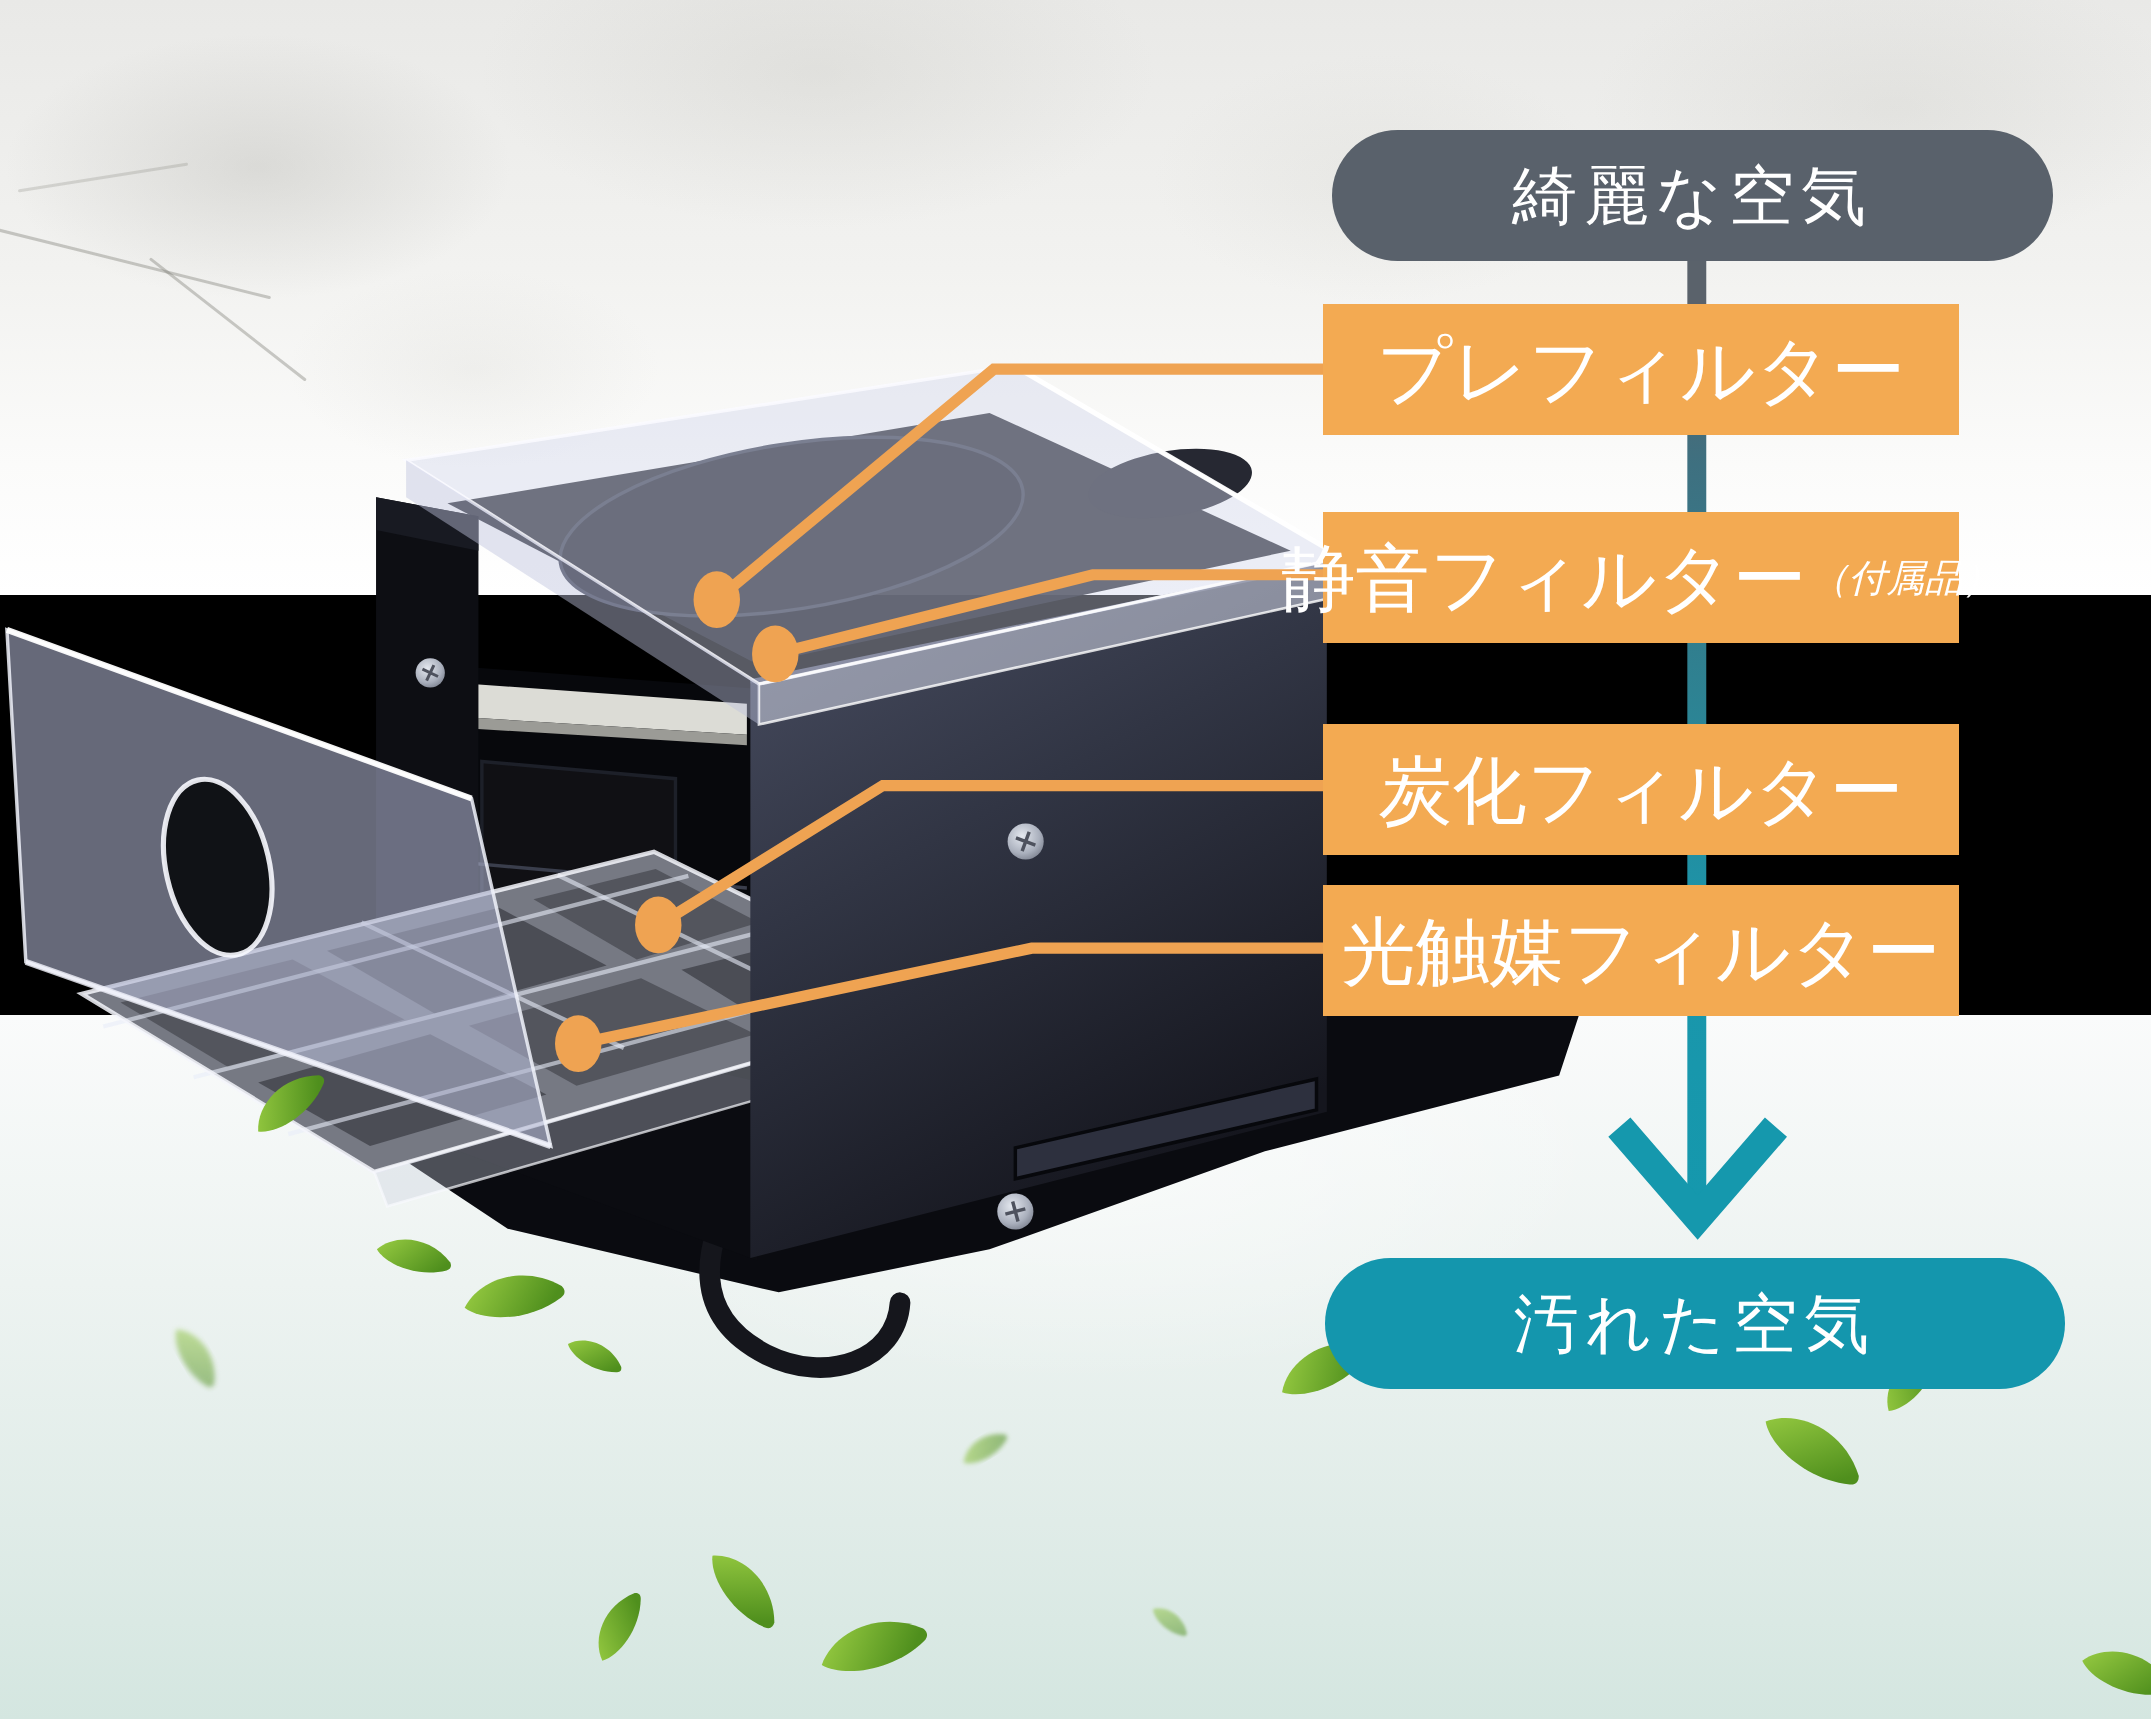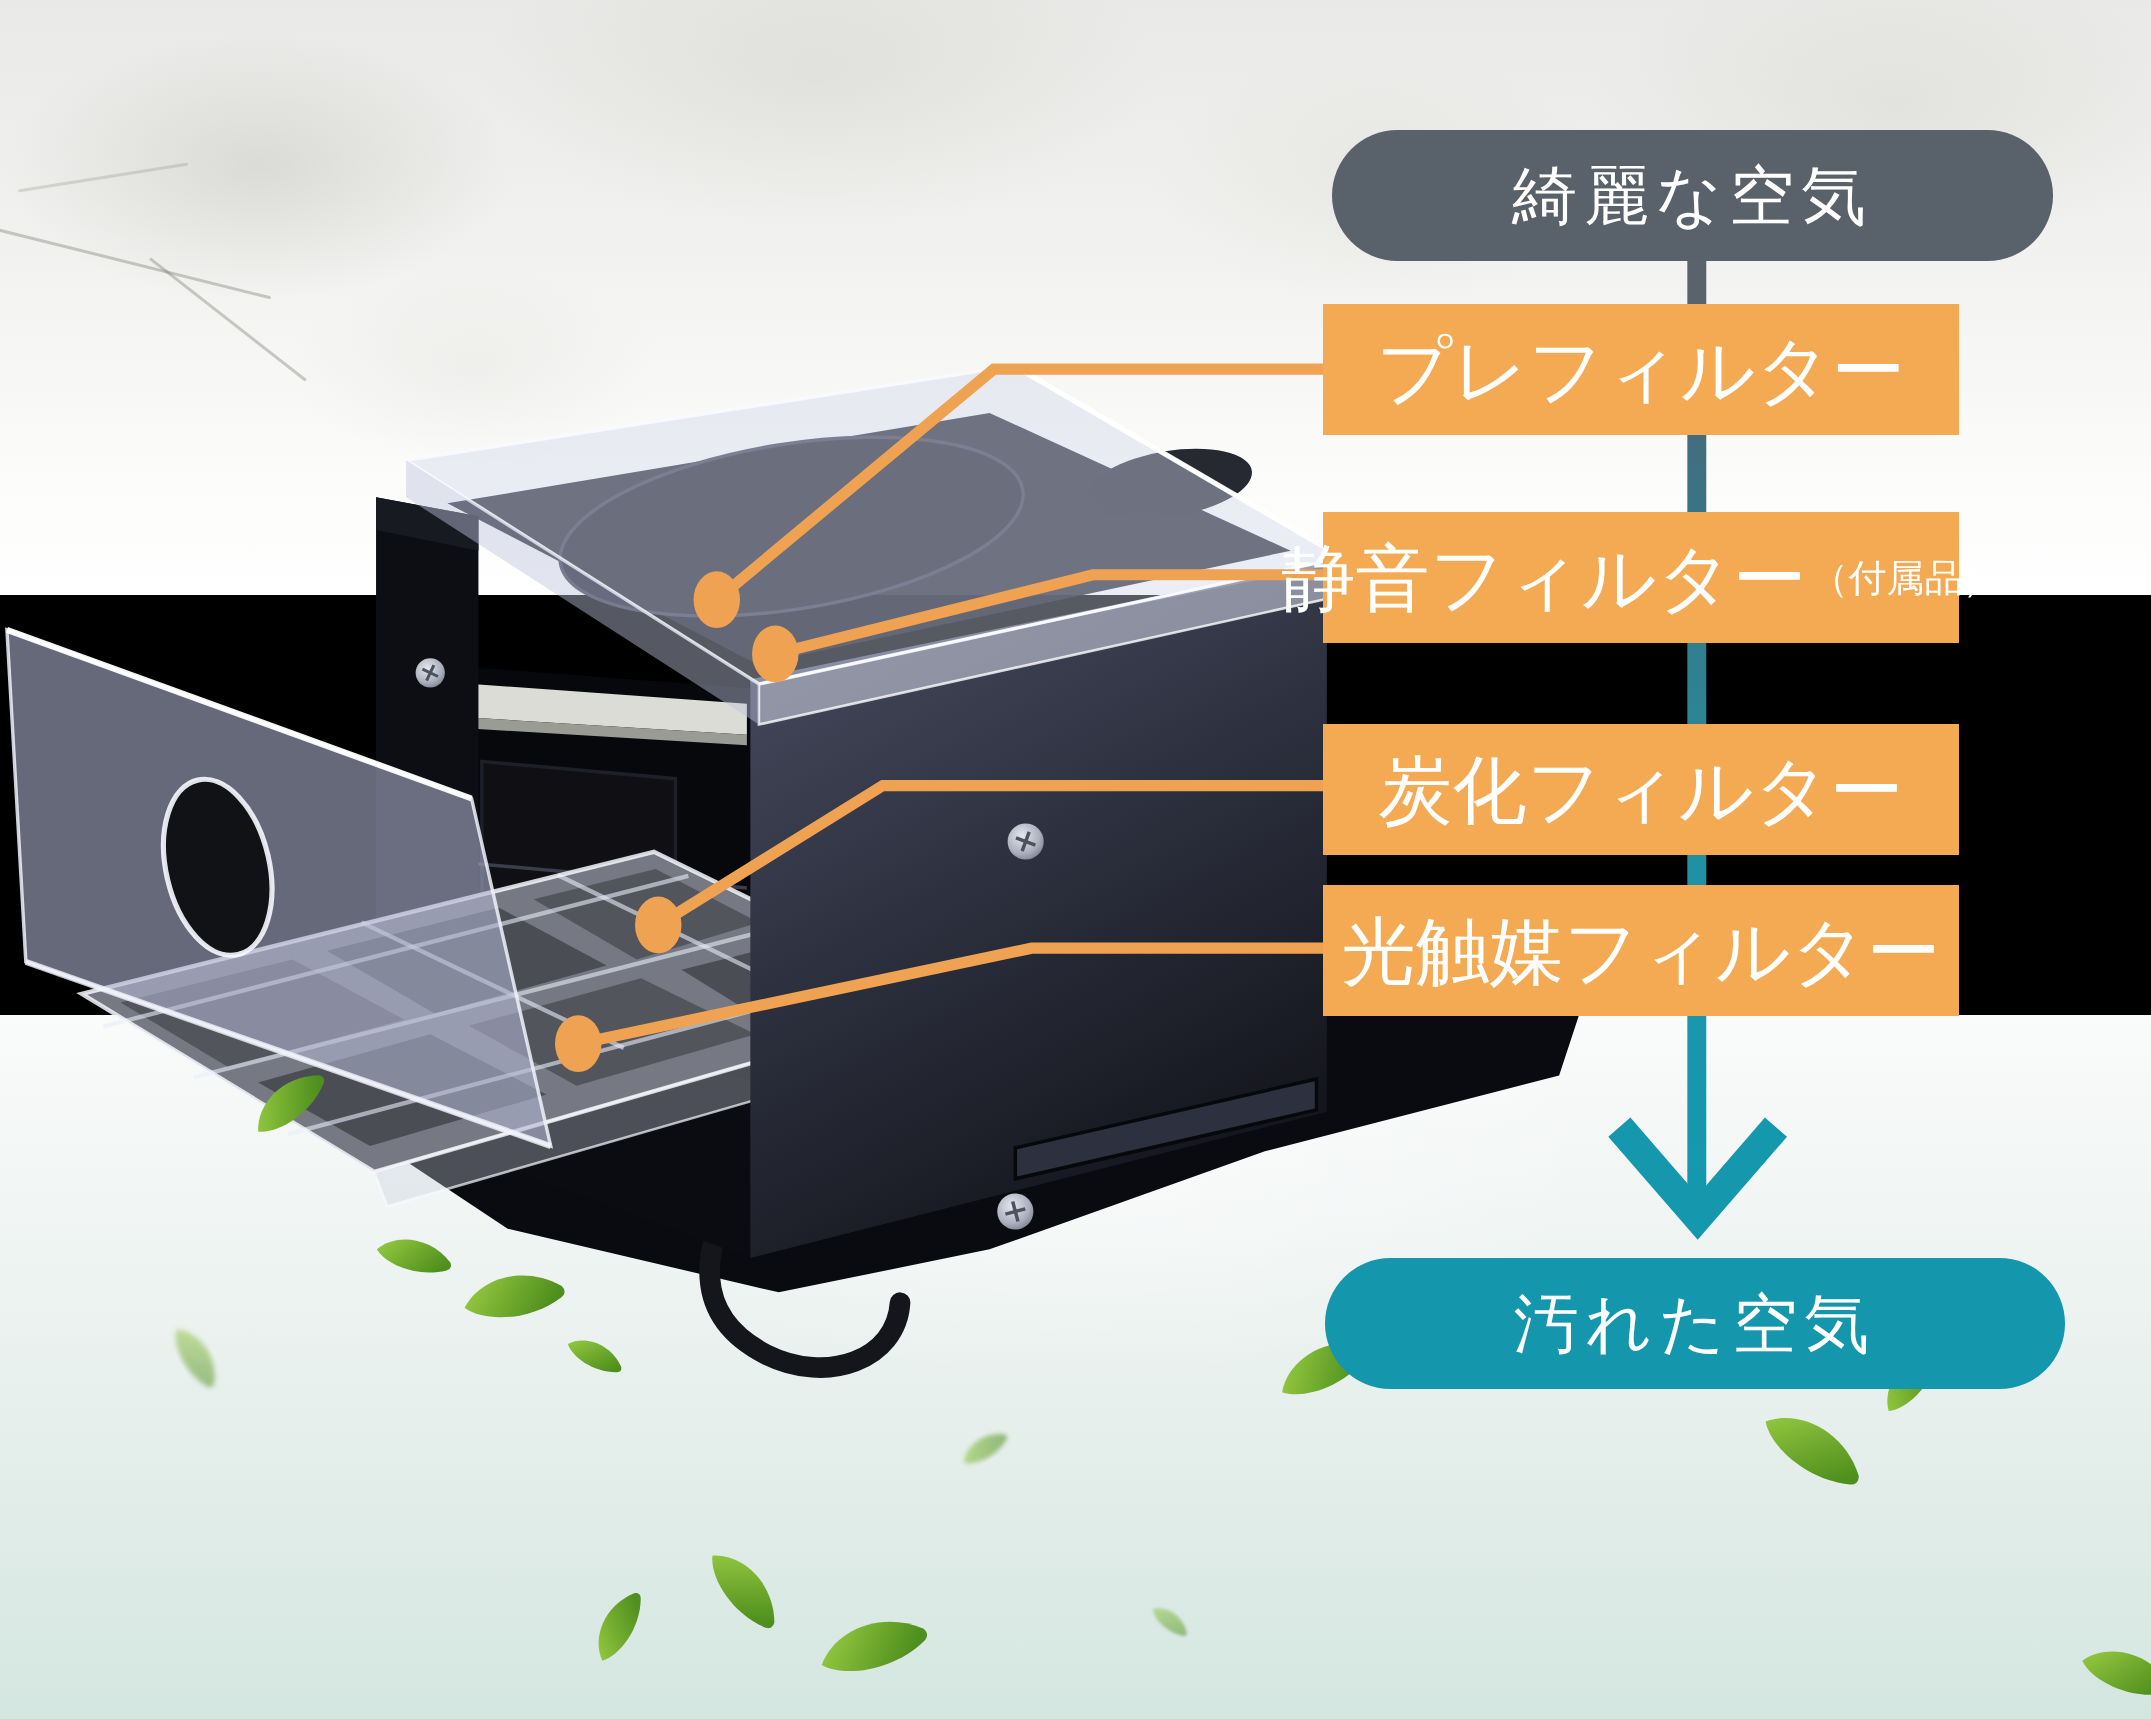--- a/index.html
+++ b/index.html
@@ -41,21 +41,21 @@
     position:absolute;z-index:3;display:flex;align-items:center;justify-content:center;
     color:#fff;text-align:center;white-space:nowrap;
   }
   .pill{left:1332px;width:721px;height:131px;border-radius:67px;
     font-size:65px;font-weight:300;letter-spacing:6.9px;}
   .pill-top{top:130px;background:var(--dirty-air-gray,#59616b);}
   .pill-bottom{top:1258px;left:1325px;width:740px;background:var(--clean-air-teal,#1496ad);}
   .fbox{left:1323px;width:636px;height:131px;background:var(--filter-box-orange,#f3aa52);
     font-family:"DejaVu Serif","Liberation Serif",serif;}
   .fbox .main{font-size:74px;line-height:1;}
-  .fbox .note{font-size:38px;line-height:1;margin-left:4px;}
+  .fbox .note{font-size:38px;line-height:1;margin-left:4px;font-style:italic;}
   .fbox .note:empty{display:none;}
   .fbox1{top:304px;} .fbox2{top:512px;} .fbox3{top:724px;} .fbox4{top:885px;}
 </style>
 </head>
 <body>
 
 <div id="canvas">
 
   <div class="bg-wall">
     <div class="crack c1"></div>

